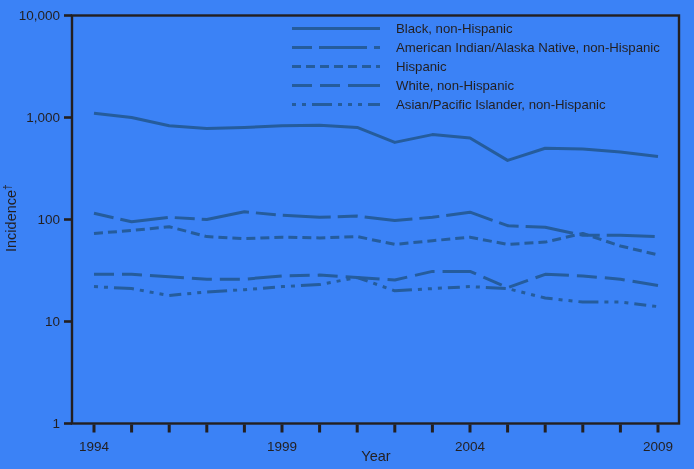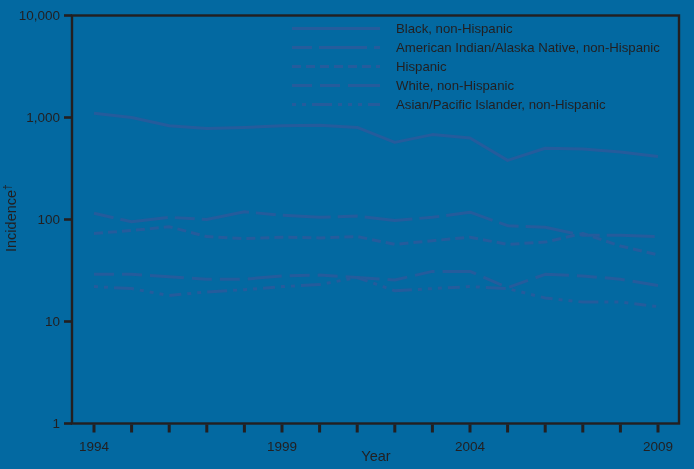--- a/index.html
+++ b/index.html
@@ -1,17 +1,17 @@
 <!DOCTYPE html>
 <html><head>
 <meta charset="utf-8">
 <style>
   html,body{margin:0;padding:0;background:#fff;}
   #figure{
-    width:694px;height:469px;background:#0369a1;position:relative;
+    width:694px;height:469px;background:#3b82f6;position:relative;
     font-family:"Liberation Sans", sans-serif;
     text-align:center;
   }
   svg text{
     font-family:"Liberation Sans", sans-serif;
     fill:#231f20;
   }
 </style>
 </head>
 <body>

